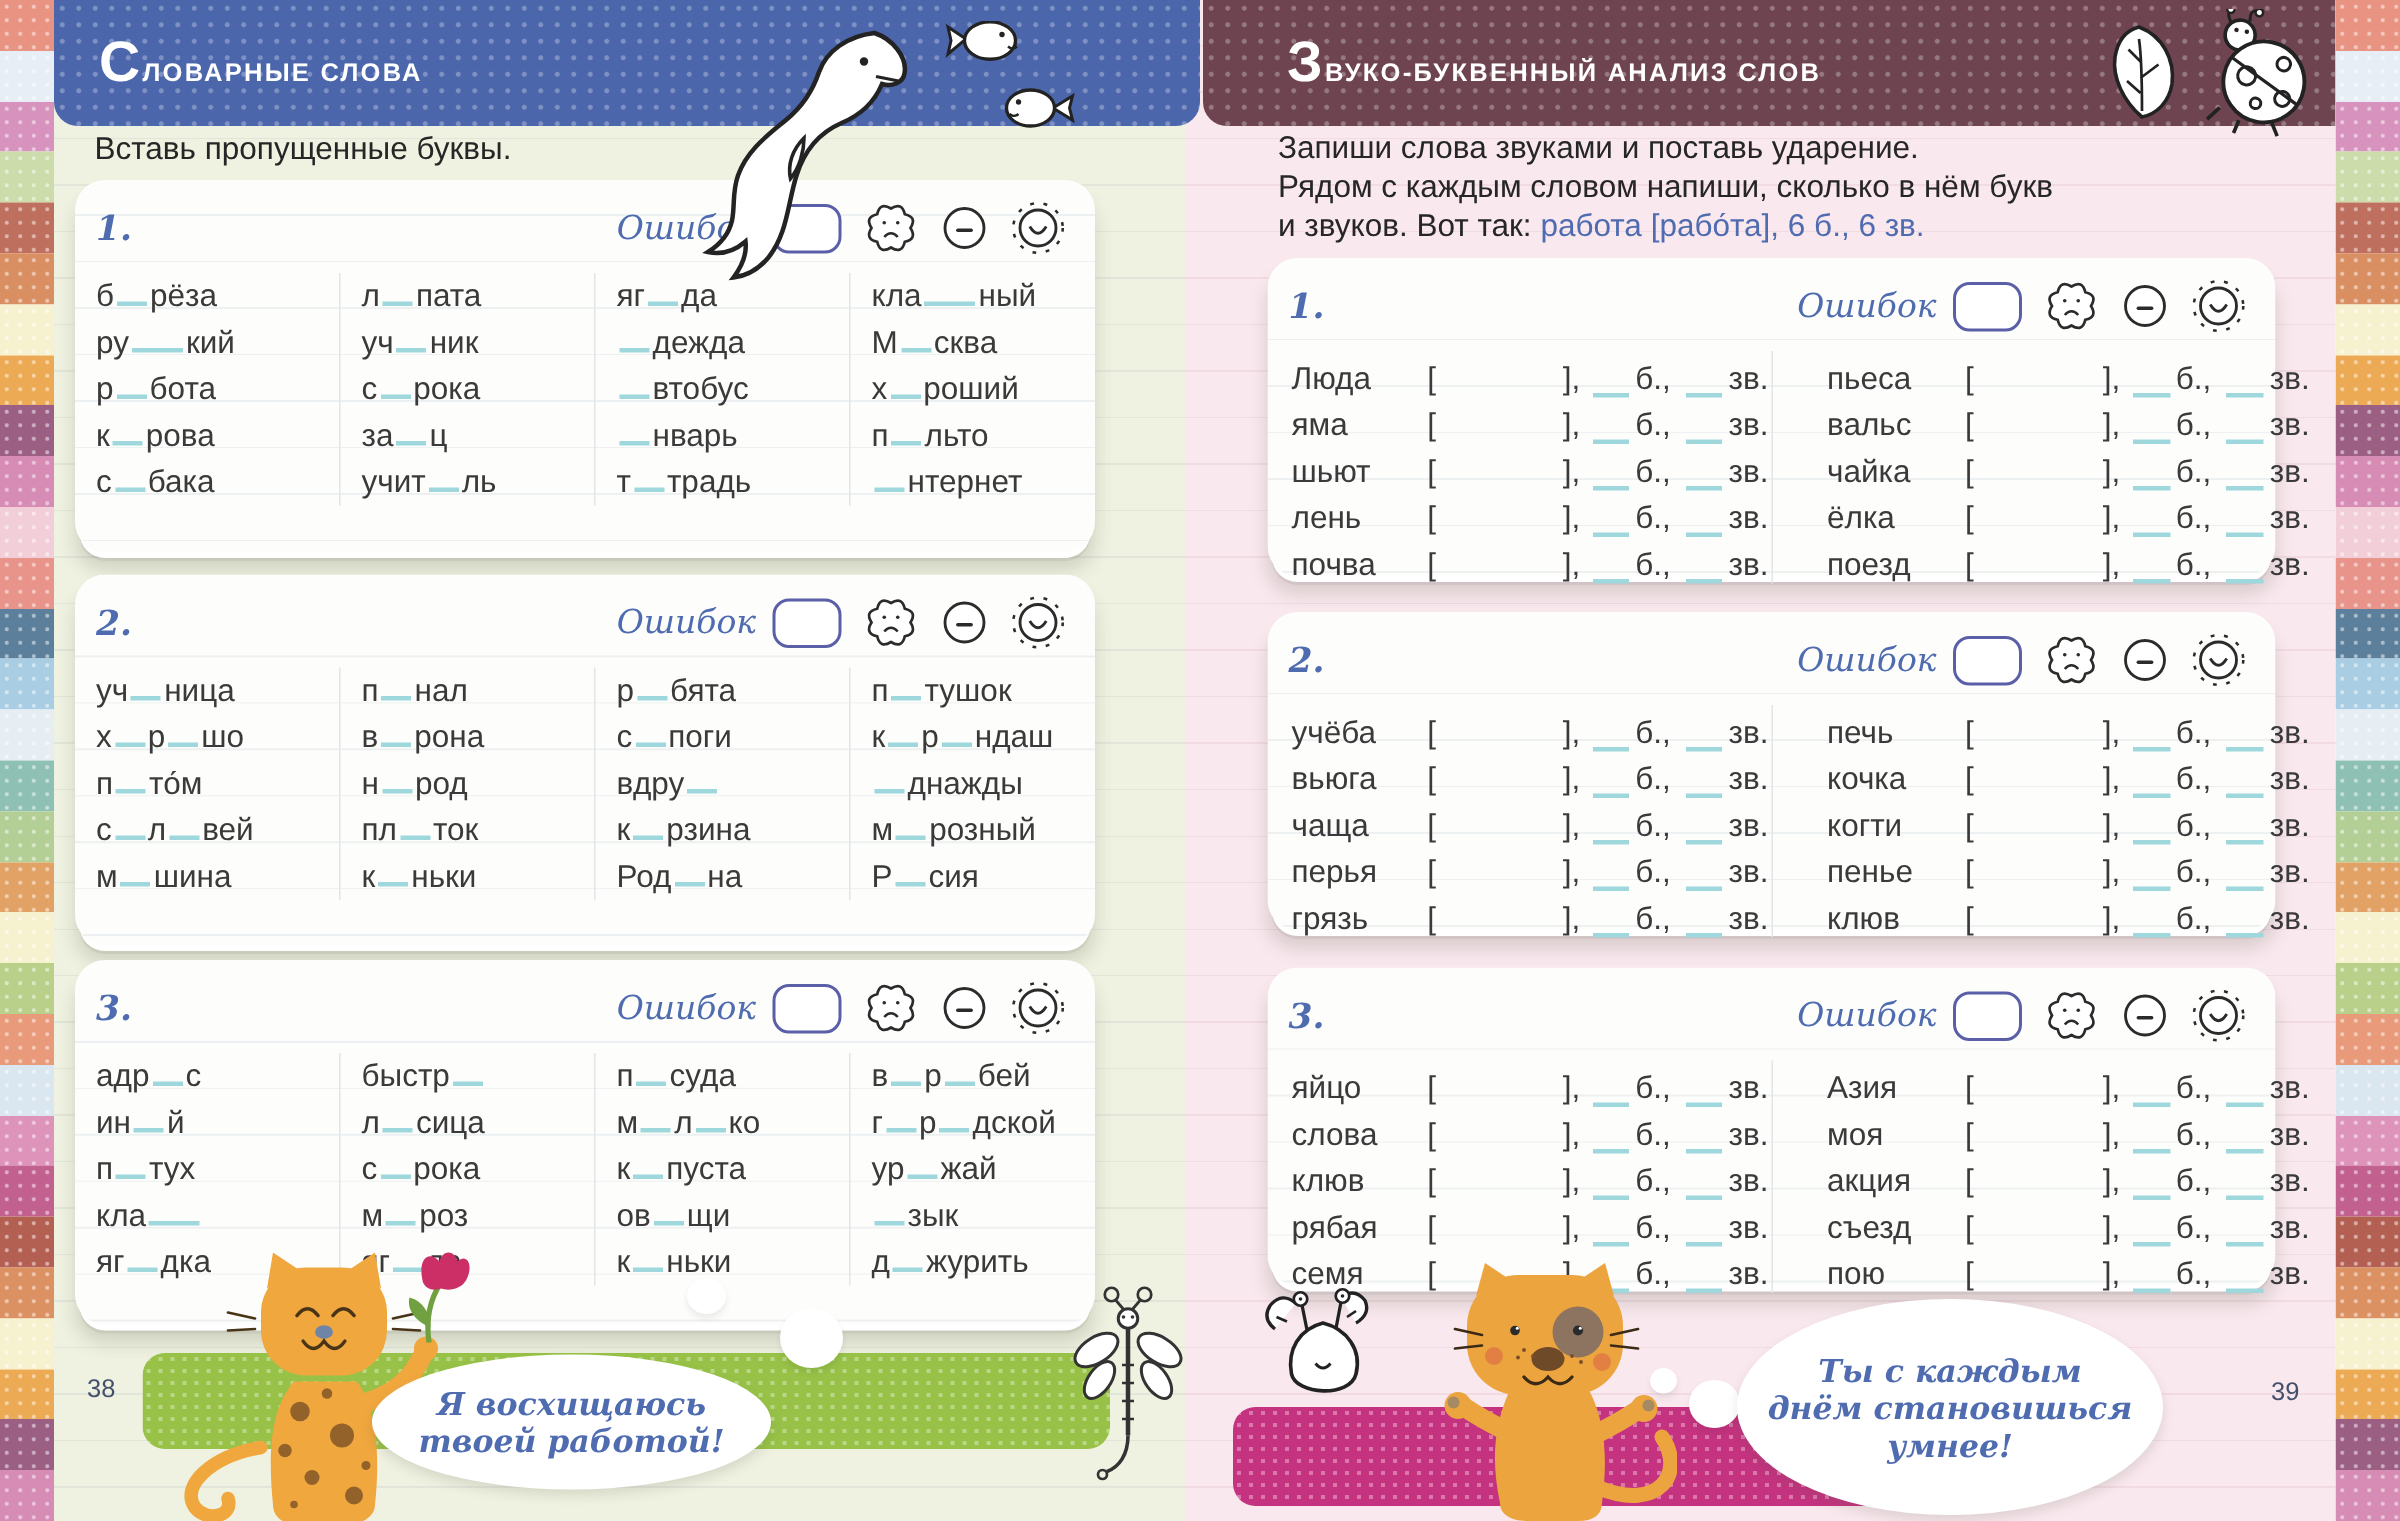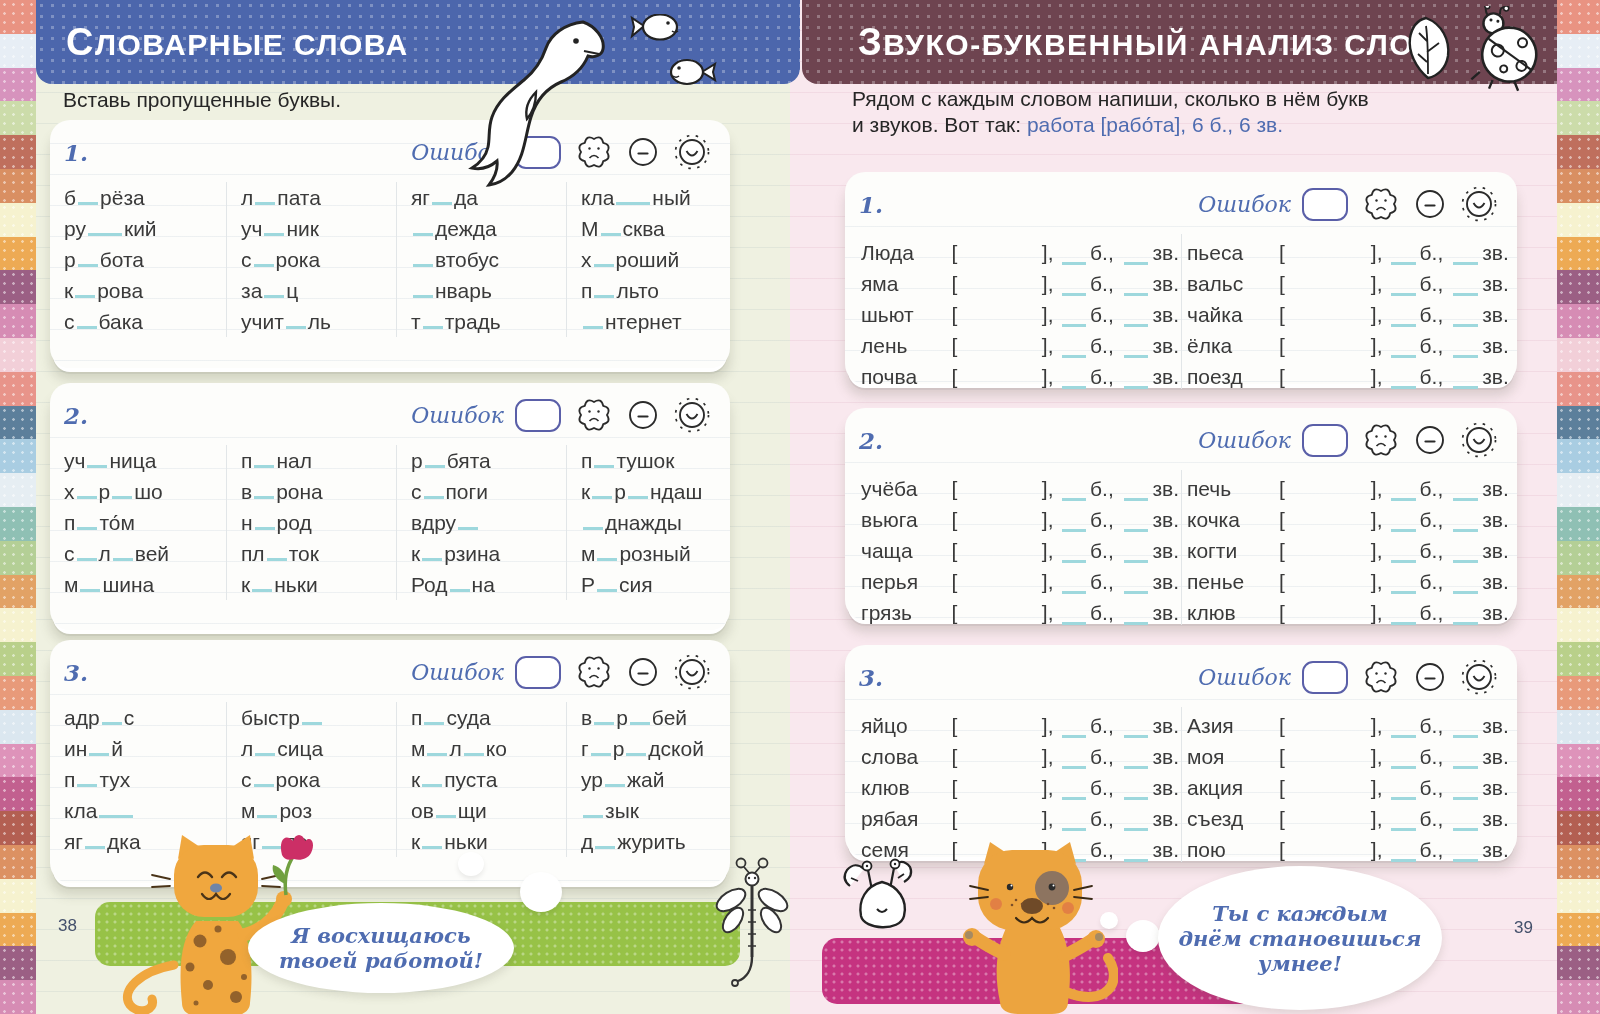--- a/index.html
+++ b/index.html
@@ -18,21 +18,21 @@
   .page-left{left:36px;width:754px;background-color:#eff1e1;
      background-image:repeating-linear-gradient(to bottom,transparent 0 30px,rgba(100,130,150,.10) 30px 31px)}
   .page-right{left:790px;width:767px;background-color:#f9e8ee;
      background-image:repeating-linear-gradient(to bottom,transparent 0 30px,rgba(195,125,155,.13) 30px 31px)}
 
   
   .banner{position:absolute;top:0;height:84px;z-index:1;border-radius:0 0 16px 16px;
      background-image:radial-gradient(rgba(255,255,255,.28) 1.5px,transparent 1.8px);background-size:11px 11px}
   .banner-left{left:36px;width:764px;background-color:#4c66ac}
   .banner-right{left:802px;width:755px;background-color:#6e4450;border-radius:0 0 0 16px}
-  .banner-title{color:#fff;font-weight:bold;font-size:30px;letter-spacing:1.5px;
+  .banner-title{color:#fff;font-weight:bold;font-size:17px;letter-spacing:1.5px;
      text-transform:uppercase;padding:27px 0 0 30px;line-height:30px}
   .banner-title::first-letter{font-size:38px}
   .banner-right .banner-title{padding-left:56px}
 
   
   .instr{position:absolute;font-size:21px;color:#262626;z-index:1}
   .instr-left{left:63px;top:88px}
   .instr-right{left:852px;top:86px;line-height:26px}
   .example{color:#4f6cb0}
 
@@ -52,21 +52,21 @@
   .word-grid{display:grid;grid-template-columns:176px 170px 170px 1fr;padding-top:8px}
   .wcol{padding-left:14px}
   .wcol + .wcol{border-left:1px solid #e2e6e8;}
   .word{height:31px;line-height:31px;font-size:21px;color:#3a3a3a;white-space:nowrap}
   .gap{display:inline-block;width:20px;height:12px;border-bottom:3px solid #9ed8dd;margin:0 2px;vertical-align:baseline}
   .gap.g2{width:34px}
   .gap.s{width:25px;margin:0 4px 0 8px}
 
   .an-grid{display:grid;grid-template-columns:336px 1fr;padding-top:8px}
   .acol{padding-left:16px}
-  .acol + .acol{border-left:1px solid #e2e6e8;padding-left:5px}
+  .acol + .acol{border-left:1px solid #e2e6e8;padding-left:36px}
   .arow{display:flex;align-items:flex-end;height:31px;font-size:21px;color:#3a3a3a;white-space:nowrap}
   .aw{width:92px}
   .br{}
   .wsp{width:86px}
   .lb{margin-right:2px}
 
   
   .bottom-banner{position:absolute;border-radius:15px;z-index:1;
      background-image:radial-gradient(rgba(255,255,255,.34) 1.4px,transparent 1.7px);background-size:8px 8px}
   .banner-green{left:95px;top:902px;width:645px;height:64px;background-color:#97c247}
@@ -375,20 +375,21 @@
       <circle cx="46" cy="48" r="27" fill="#fff" stroke="#222" stroke-width="2.6"></circle>
       <path d="M23,36 L70,59" stroke="#222" stroke-width="2.2"></path>
       <circle cx="34" cy="46" r="6" fill="none" stroke="#222" stroke-width="2"></circle>
       <circle cx="57" cy="34" r="4.5" fill="none" stroke="#222" stroke-width="2"></circle>
       <circle cx="60" cy="57" r="5" fill="none" stroke="#222" stroke-width="2"></circle>
       <circle cx="43" cy="63" r="3.5" fill="none" stroke="#222" stroke-width="2"></circle>
     </g>
   </svg>
 
   <div class="instr instr-right">
+    <div>Запиши слова звуками и поставь ударение.</div>
     <div>Рядом с каждым словом напиши, сколько в нём букв</div>
     <div><span>и звуков. Вот так:</span> <span class="example">работа [рабо́та], 6 б., 6 зв.</span></div>
   </div>
 
   <div class="card" style="left:845px;top:172px;width:672px;height:212px">
     <div class="card-head">
       <span class="num">1.</span>
       <span class="err">
         <span class="err-label">Ошибок</span>
         <span class="err-box"></span>

